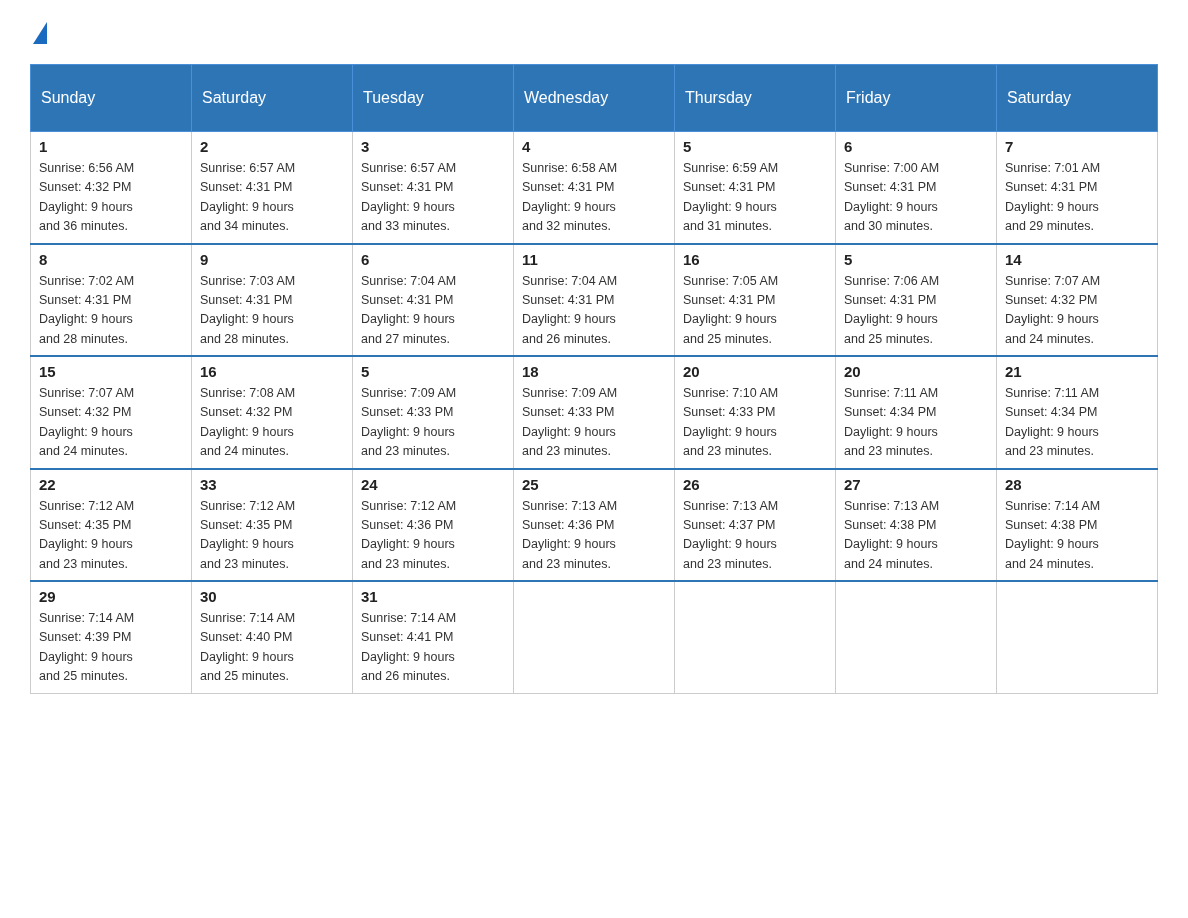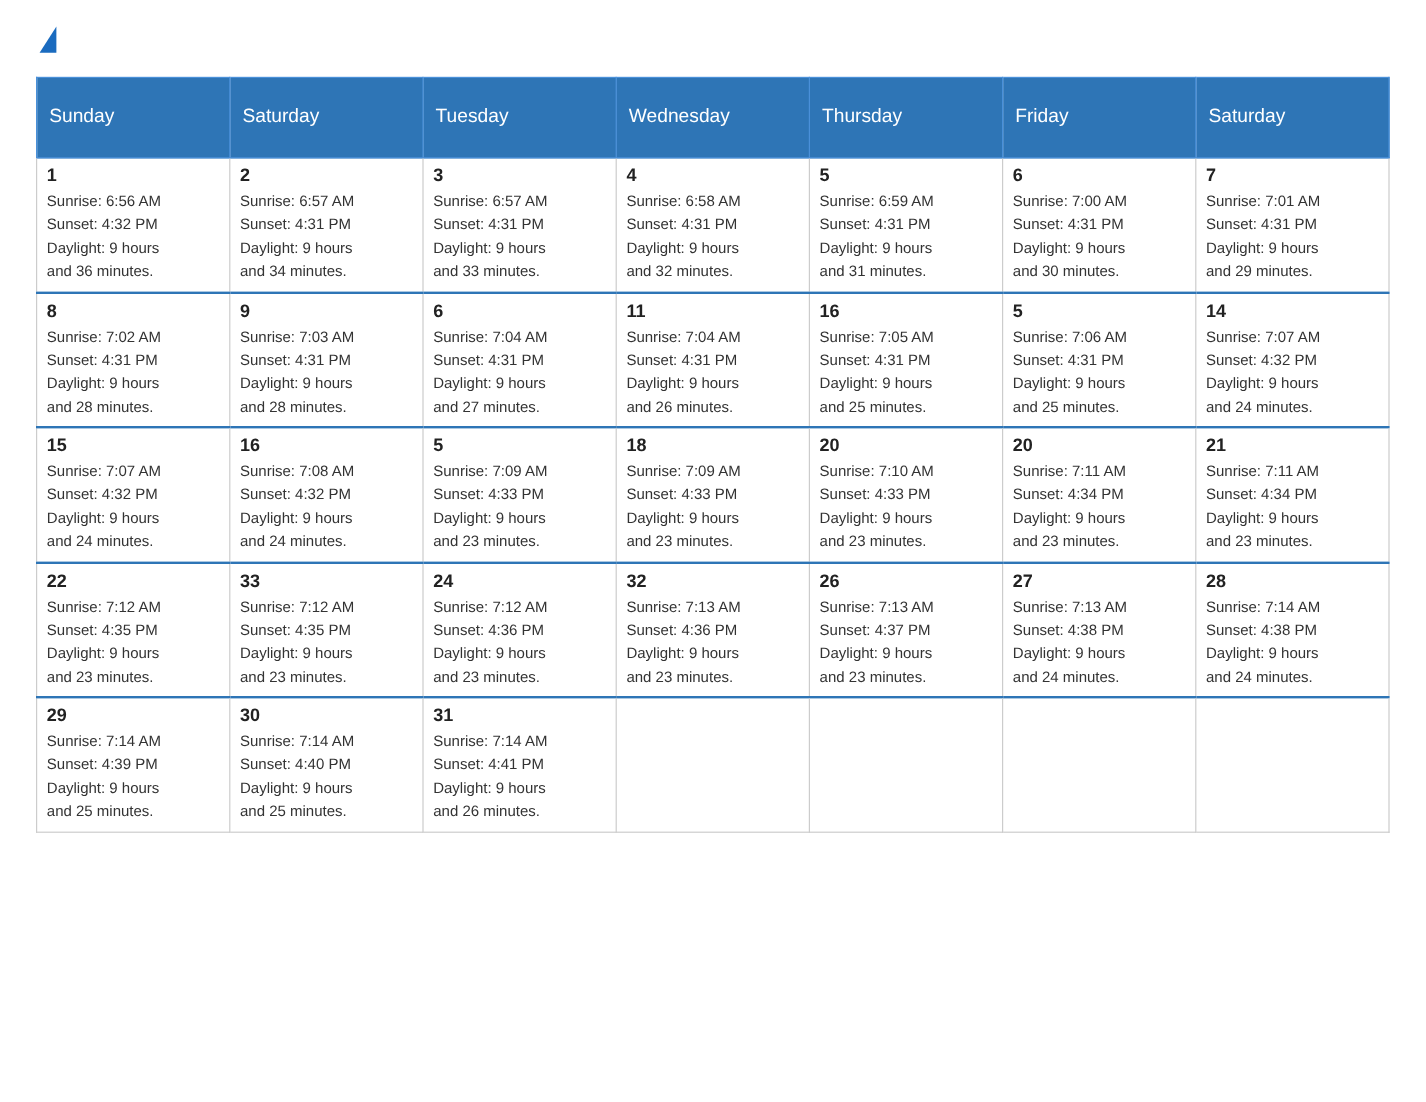--- a/index.html
+++ b/index.html
@@ -229,21 +229,21 @@
         </td>
         <td>
           <span class="day-num">33</span>
           <div class="day-info">Sunrise: 7:12 AM<br>Sunset: 4:35 PM<br>Daylight: 9 hours<br>and 23 minutes.</div>
         </td>
         <td>
           <span class="day-num">24</span>
           <div class="day-info">Sunrise: 7:12 AM<br>Sunset: 4:36 PM<br>Daylight: 9 hours<br>and 23 minutes.</div>
         </td>
         <td>
-          <span class="day-num">32</span>
+          <span class="day-num">25</span>
           <div class="day-info">Sunrise: 7:13 AM<br>Sunset: 4:36 PM<br>Daylight: 9 hours<br>and 23 minutes.</div>
         </td>
         <td>
           <span class="day-num">26</span>
           <div class="day-info">Sunrise: 7:13 AM<br>Sunset: 4:37 PM<br>Daylight: 9 hours<br>and 23 minutes.</div>
         </td>
         <td>
           <span class="day-num">27</span>
           <div class="day-info">Sunrise: 7:13 AM<br>Sunset: 4:38 PM<br>Daylight: 9 hours<br>and 24 minutes.</div>
         </td>

